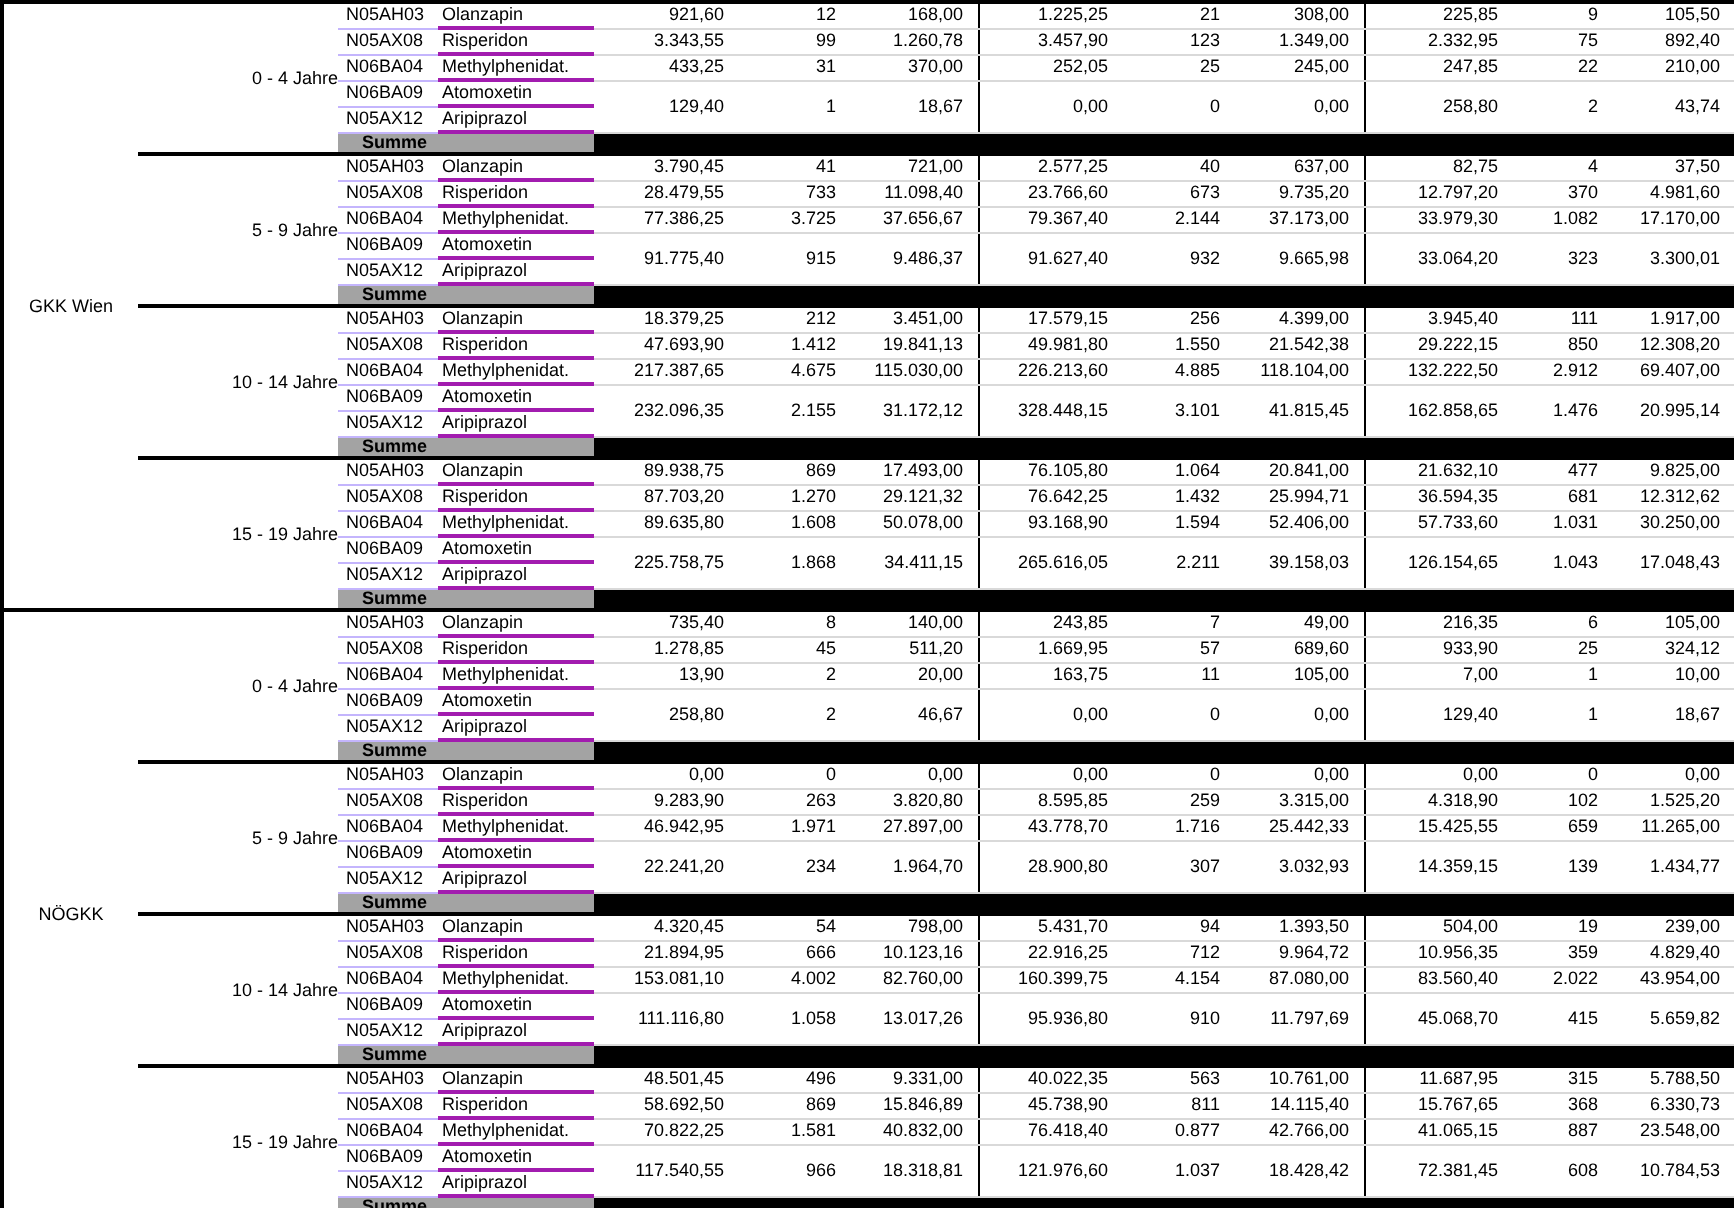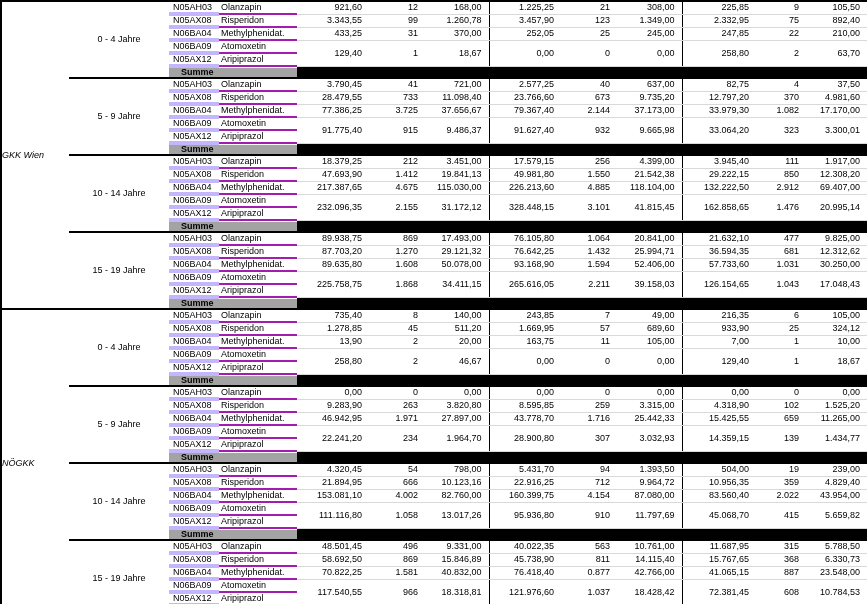--- a/index.html
+++ b/index.html
@@ -15,31 +15,30 @@
     line-height:1;
     color:#000;
     padding:0;
     overflow:hidden;
     white-space:nowrap;
     vertical-align:middle;
   }
   tr.drug-row{height:13px;}
   tr.summe-row{height:10px;}
   td.provider-cell{
-    text-align:left;
-    vertical-align:middle;
-    border-bottom:2px solid #000;
-    font-style:italic;
-  }
-  td.age-cell{
     text-align:center;
     vertical-align:middle;
     border-bottom:2px solid #000;
   }
-  td.atc-cell{padding-left:4px;border-bottom:4px solid #c4b5fd;}
+  td.age-cell{
+    text-align:right;
+    vertical-align:middle;
+    border-bottom:2px solid #000;
+  }
+  td.atc-cell{padding-left:4px;border-bottom:1px solid #c4b5fd;}
   td.drug-cell{padding-left:2px;border-bottom:2px solid #a21caf;}
   td.val{text-align:right;padding-right:7px;border-bottom:1px solid #d9d9d9;}
   td.cnt{text-align:right;padding-right:9px;border-bottom:1px solid #d9d9d9;}
   td.bL{border-left:1px solid #000;}
   td.merged{vertical-align:middle;}
   td.summe-label{
     font-weight:bold;
     padding-left:12px;
     background:#a3a3a3;
     border-bottom:2px solid #000;
@@ -114,21 +113,21 @@
         <td class="atc-cell">N06BA09</td>
         <td class="drug-cell">Atomoxetin</td>
         <td class="val merged" rowspan="2">129,40</td>
         <td class="cnt merged" rowspan="2">1</td>
         <td class="val merged" rowspan="2">18,67</td>
         <td class="val bL merged" rowspan="2">0,00</td>
         <td class="cnt merged" rowspan="2">0</td>
         <td class="val merged" rowspan="2">0,00</td>
         <td class="val bL merged" rowspan="2">258,80</td>
         <td class="cnt merged" rowspan="2">2</td>
-        <td class="val merged" rowspan="2">63,70</td>
+        <td class="val merged" rowspan="2">43,74</td>
       </tr>
       <tr class="drug-row">
         <td class="atc-cell">N05AX12</td>
         <td class="drug-cell">Aripiprazol</td>
       </tr>
       <tr class="summe-row">
         <td class="summe-label" colspan="2">Summe</td>
         <td class="summe-bar" colspan="9"></td>
       </tr>
       <tr class="drug-row">

